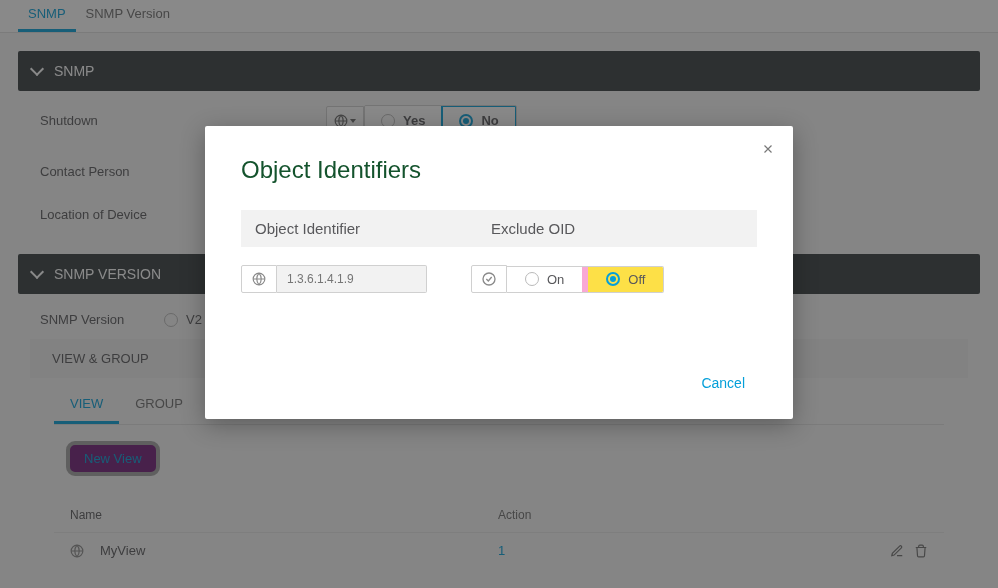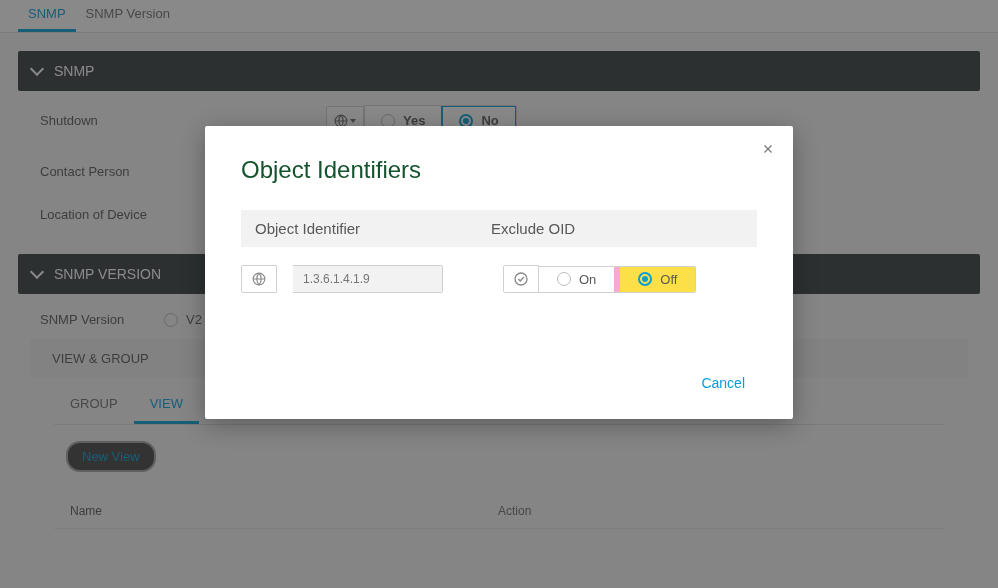--- a/index.html
+++ b/index.html
@@ -30,38 +30,38 @@
     
     .version-row { display: flex; align-items: center; padding: 18px 22px 12px; }
     .v2-radio { display: flex; align-items: flex-end; gap: 8px; font-size: 13px; color: #58585b; margin-left: -162px; }
     
     .subsection { background: #f0f0f0; padding: 12px 22px; margin: 0 12px; font-size: 13px; color: #58585b; }
     
     .inner-tabs { display: flex; border-bottom: 1px solid #e0e0e0; margin: 6px 36px 0; }
     .inner-tab { padding: 12px 16px 10px; font-size: 13px; color: #6e6e6e; cursor: pointer; border-bottom: 3px solid transparent; }
     .inner-tab.active { color: #049fd9; border-bottom: 3px solid #049fd9; }
     
-    .new-view-btn { margin: 16px 0 6px 48px; padding: 6px 14px; border: 2px solid #a3a3a3; background: #404040; color: #049fd9; font-size: 13px; border-radius: 14px; cursor: pointer; }
+    .new-view-btn { margin: 16px 0 6px 48px; padding: 6px 14px; border: 4px solid #a3a3a3; background: #701a75; color: #049fd9; font-size: 13px; border-radius: 9px; cursor: pointer; }
     
     .table-wrapper { margin: 16px 36px 0; }
     .table-header { display: flex; padding: 10px 16px; font-size: 12px; color: #58585b; border-bottom: 1px solid #e6e6e6; }
     .table-row { display: flex; align-items: center; padding: 10px 16px; font-size: 13px; color: #58585b; }
     .col-name { width: 428px; display: flex; align-items: center; gap: 16px; }
     .col-oids { flex: 1; color: #049fd9; }
     .col-action { width: 60px; display: flex; gap: 10px; color: #6e6e6e; justify-content: flex-end; }
     .action-icon { width: 14px; height: 14px; cursor: pointer; }
     
     .modal-overlay { position: absolute; inset: 0; background: rgba(40,40,40,0.55); display: flex; justify-content: center; align-items: flex-start; padding-top: 126px; }
     .modal { width: 588px; background: #fff; border-radius: 2px; box-shadow: 0 6px 24px rgba(0,0,0,0.3); padding: 30px 36px 22px; position: relative; }
     .modal-close { position: absolute; top: 14px; right: 18px; font-size: 18px; color: #787878; cursor: pointer; background: none; border: none; }
     .modal-title { font-size: 24px; font-weight: 300; color: #14532d; margin-bottom: 26px; }
     .modal-head-row { display: flex; background: #f2f2f2; padding: 10px 14px; font-size: 15px; color: #58585b; }
     .modal-head-col1 { width: 236px; }
     .modal-head-col2 { flex: 1; }
-    .modal-input-row { display: flex; align-items: center; gap: 16px; margin-top: 18px; }
+    .modal-input-row { display: flex; align-items: center; gap: 0; margin-top: 18px; }
     .modal-globe { width: 36px; height: 28px; border: 1px solid #d0d0d0; border-radius: 2px 0 0 2px; background: #fff; display: flex; align-items: center; justify-content: center; color: #8a8a8a; }
     .modal-input { width: 150px; height: 28px; border: 1px solid #d0d0d0; border-left: none; border-radius: 0 2px 2px 0; background: #f2f2f2; padding: 0 10px; font-size: 12px; color: #999; }
     .modal-right-controls { margin-left: 44px; display: flex; align-items: center; gap: 0; }
     .check-circle { width: 36px; height: 28px; border: 1px solid #d0d0d0; border-radius: 2px 0 0 2px; background: #fff; display: flex; align-items: center; justify-content: center; color: #8a8a8a; }
     .toggle-group { display: flex; border: 1px solid #d0d0d0; border-left: none; border-radius: 0 2px 2px 0; overflow: hidden; }
     .toggle-opt { padding: 5px 18px; font-size: 13px; color: #58585b; display: flex; align-items: center; gap: 8px; background: #fff; border-right: 6px solid #f9a8d4; cursor: pointer; }
     .toggle-opt:last-child { border-right: none; }
     .toggle-opt.selected { background: #fde047; }
     .toggle-opt.selected .radio-circle { border: 2px solid #049fd9; }
     .modal-footer { display: flex; justify-content: flex-end; margin-top: 76px; align-items: center; }
@@ -119,30 +119,48 @@
     <div class="form-label">SNMP Version</div>
     <div class="v2-radio">
       <span class="radio-circle"></span>
       <span>V2</span>
     </div>
   </div>
 
   <div class="subsection">VIEW &amp; GROUP</div>
 
   <div class="inner-tabs">
+    <div class="inner-tab active">VIEW</div>
     <div class="inner-tab">GROUP</div>
-    <div class="inner-tab active">VIEW</div>
   </div>
 
   <button class="new-view-btn">New View</button>
 
   <div class="table-wrapper">
     <div class="table-header">
       <div class="col-name">Name</div>
       <div class="col-action" style="justify-content:flex-start">Action</div>
+    </div>
+    <div class="table-row">
+      <div class="col-name">
+        <svg class="globe-icon-svg" viewBox="0 0 24 24" fill="none" stroke="#8a8a8a" stroke-width="2">
+            <circle cx="12" cy="12" r="10"></circle>
+            <path d="M2 12h20M12 2a15 15 0 010 20M12 2a15 15 0 000 20"></path>
+          </svg>
+        <span>MyView</span>
+      </div>
+      <div class="col-oids">1</div>
+      <div class="col-action">
+        <svg class="action-icon" viewBox="0 0 24 24" fill="none" stroke="#6e6e6e" stroke-width="2">
+            <path d="M12 20h9M16.5 3.5a2.1 2.1 0 013 3L7 19l-4 1 1-4z"></path>
+          </svg>
+        <svg class="action-icon" viewBox="0 0 24 24" fill="none" stroke="#6e6e6e" stroke-width="2">
+            <path d="M3 6h18M8 6V4a2 2 0 012-2h4a2 2 0 012 2v2M19 6l-1 14a2 2 0 01-2 2H8a2 2 0 01-2-2L5 6"></path>
+          </svg>
+      </div>
     </div>
   </div>
 </div>
 
 <div class="modal-overlay">
   <div class="modal">
     <button class="modal-close">
       <svg width="14" height="14" viewBox="0 0 24 24" fill="none" stroke="#787878" stroke-width="2">
           <path d="M18 6L6 18M6 6l12 12"></path>
         </svg>

